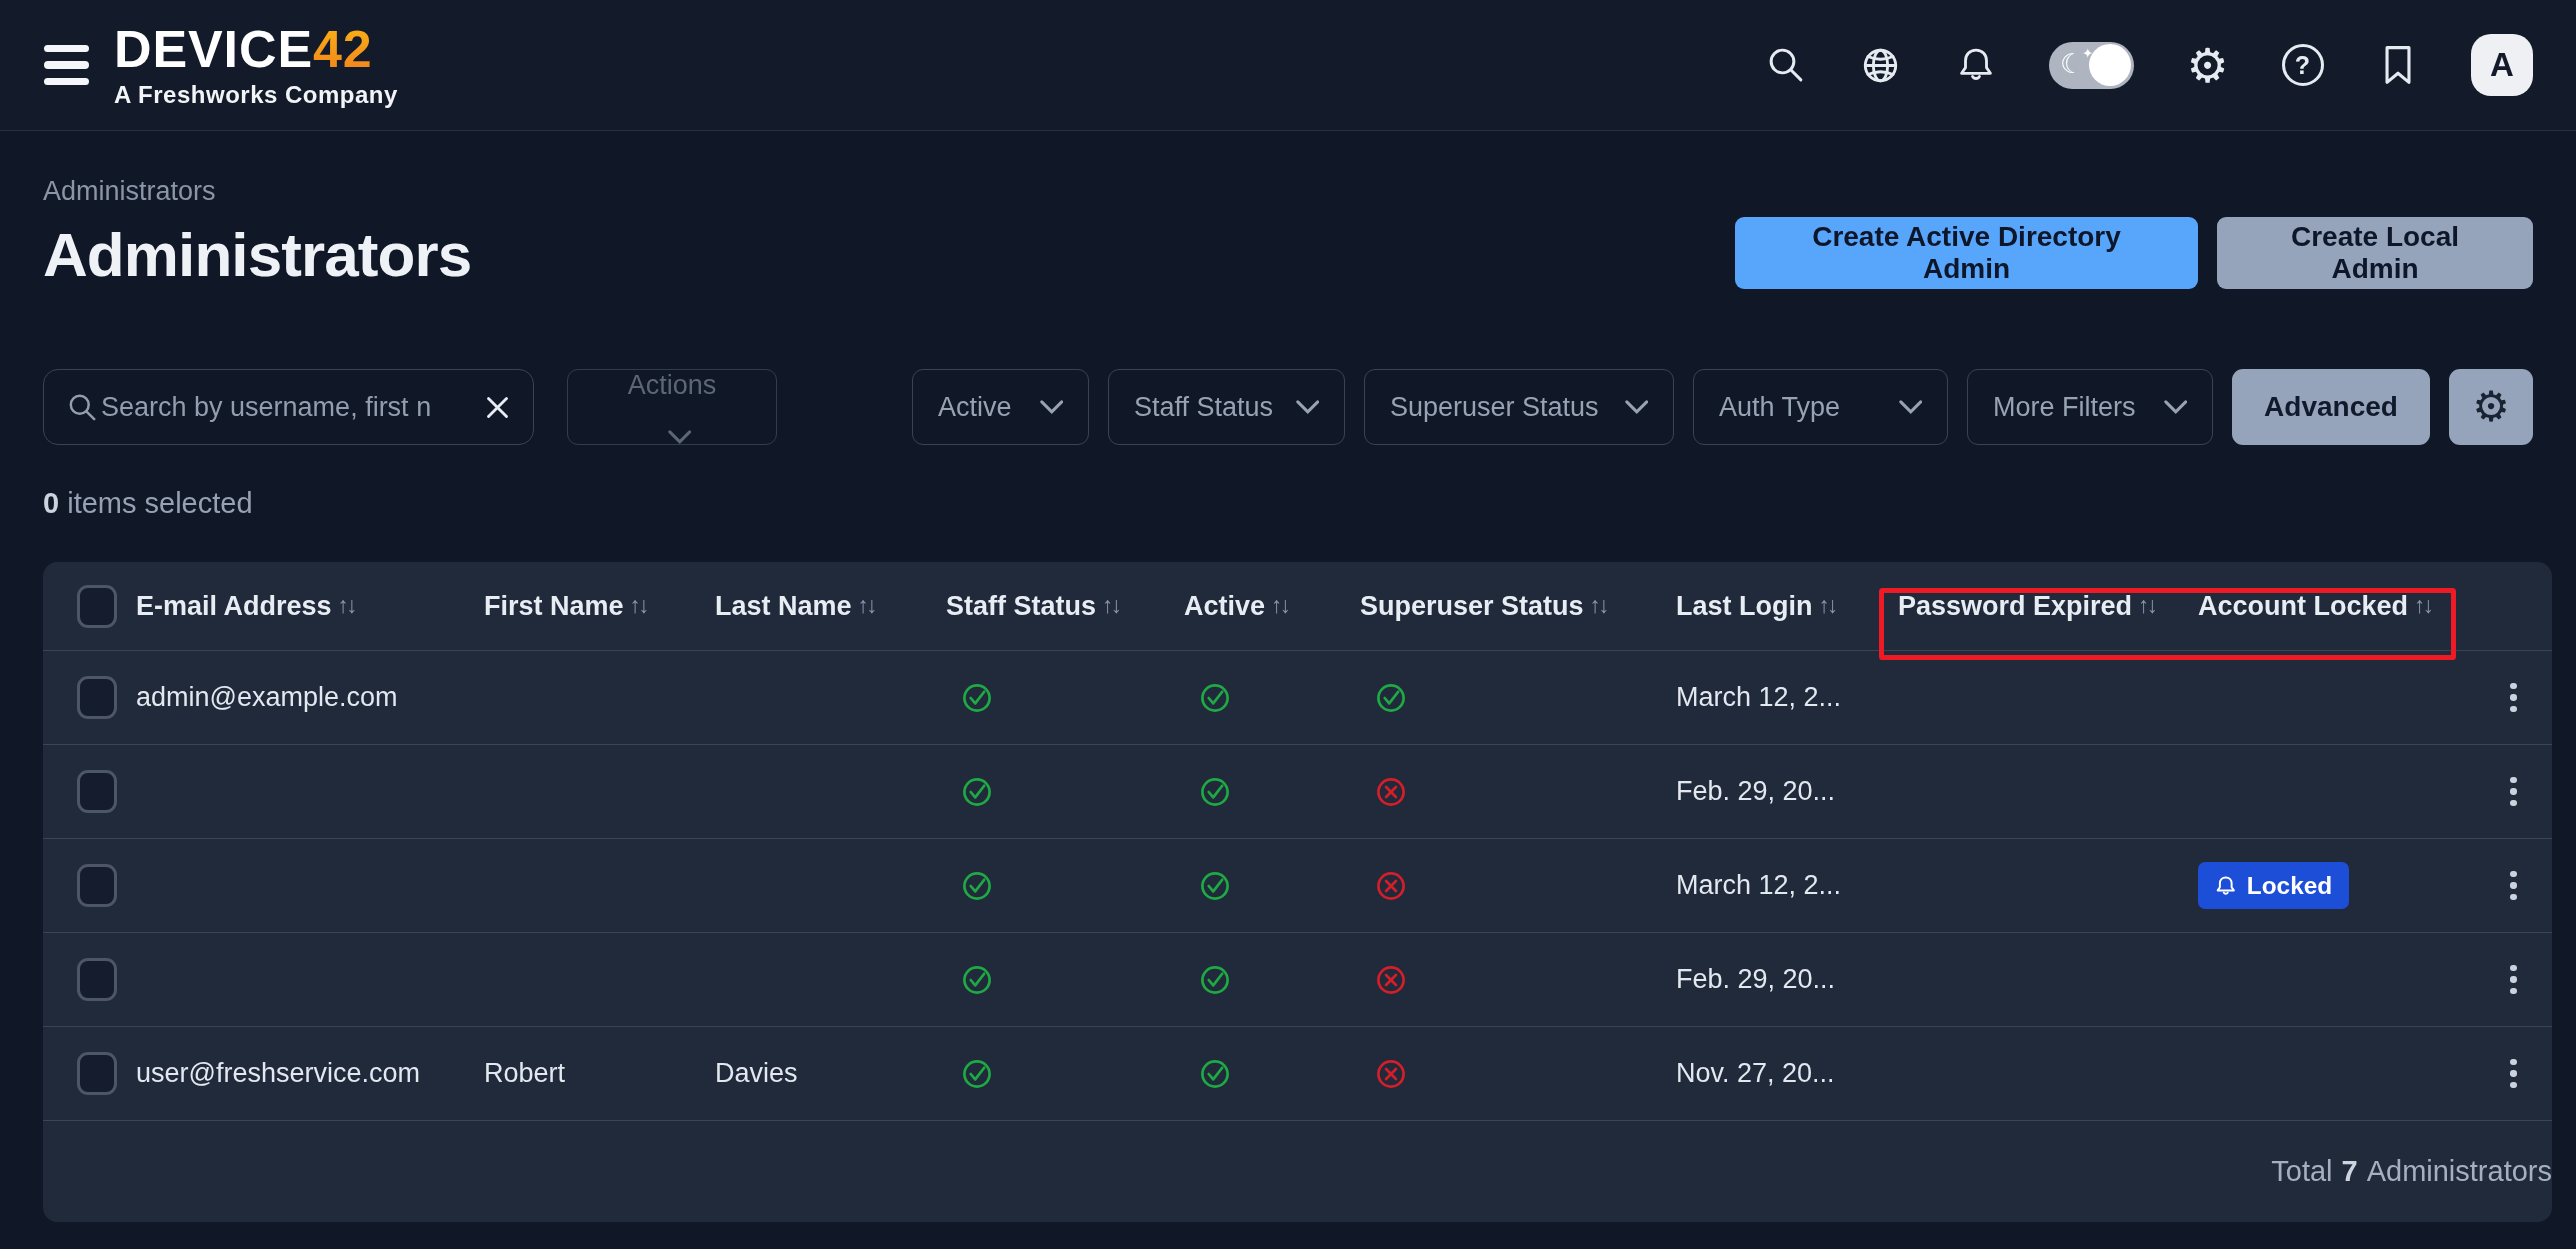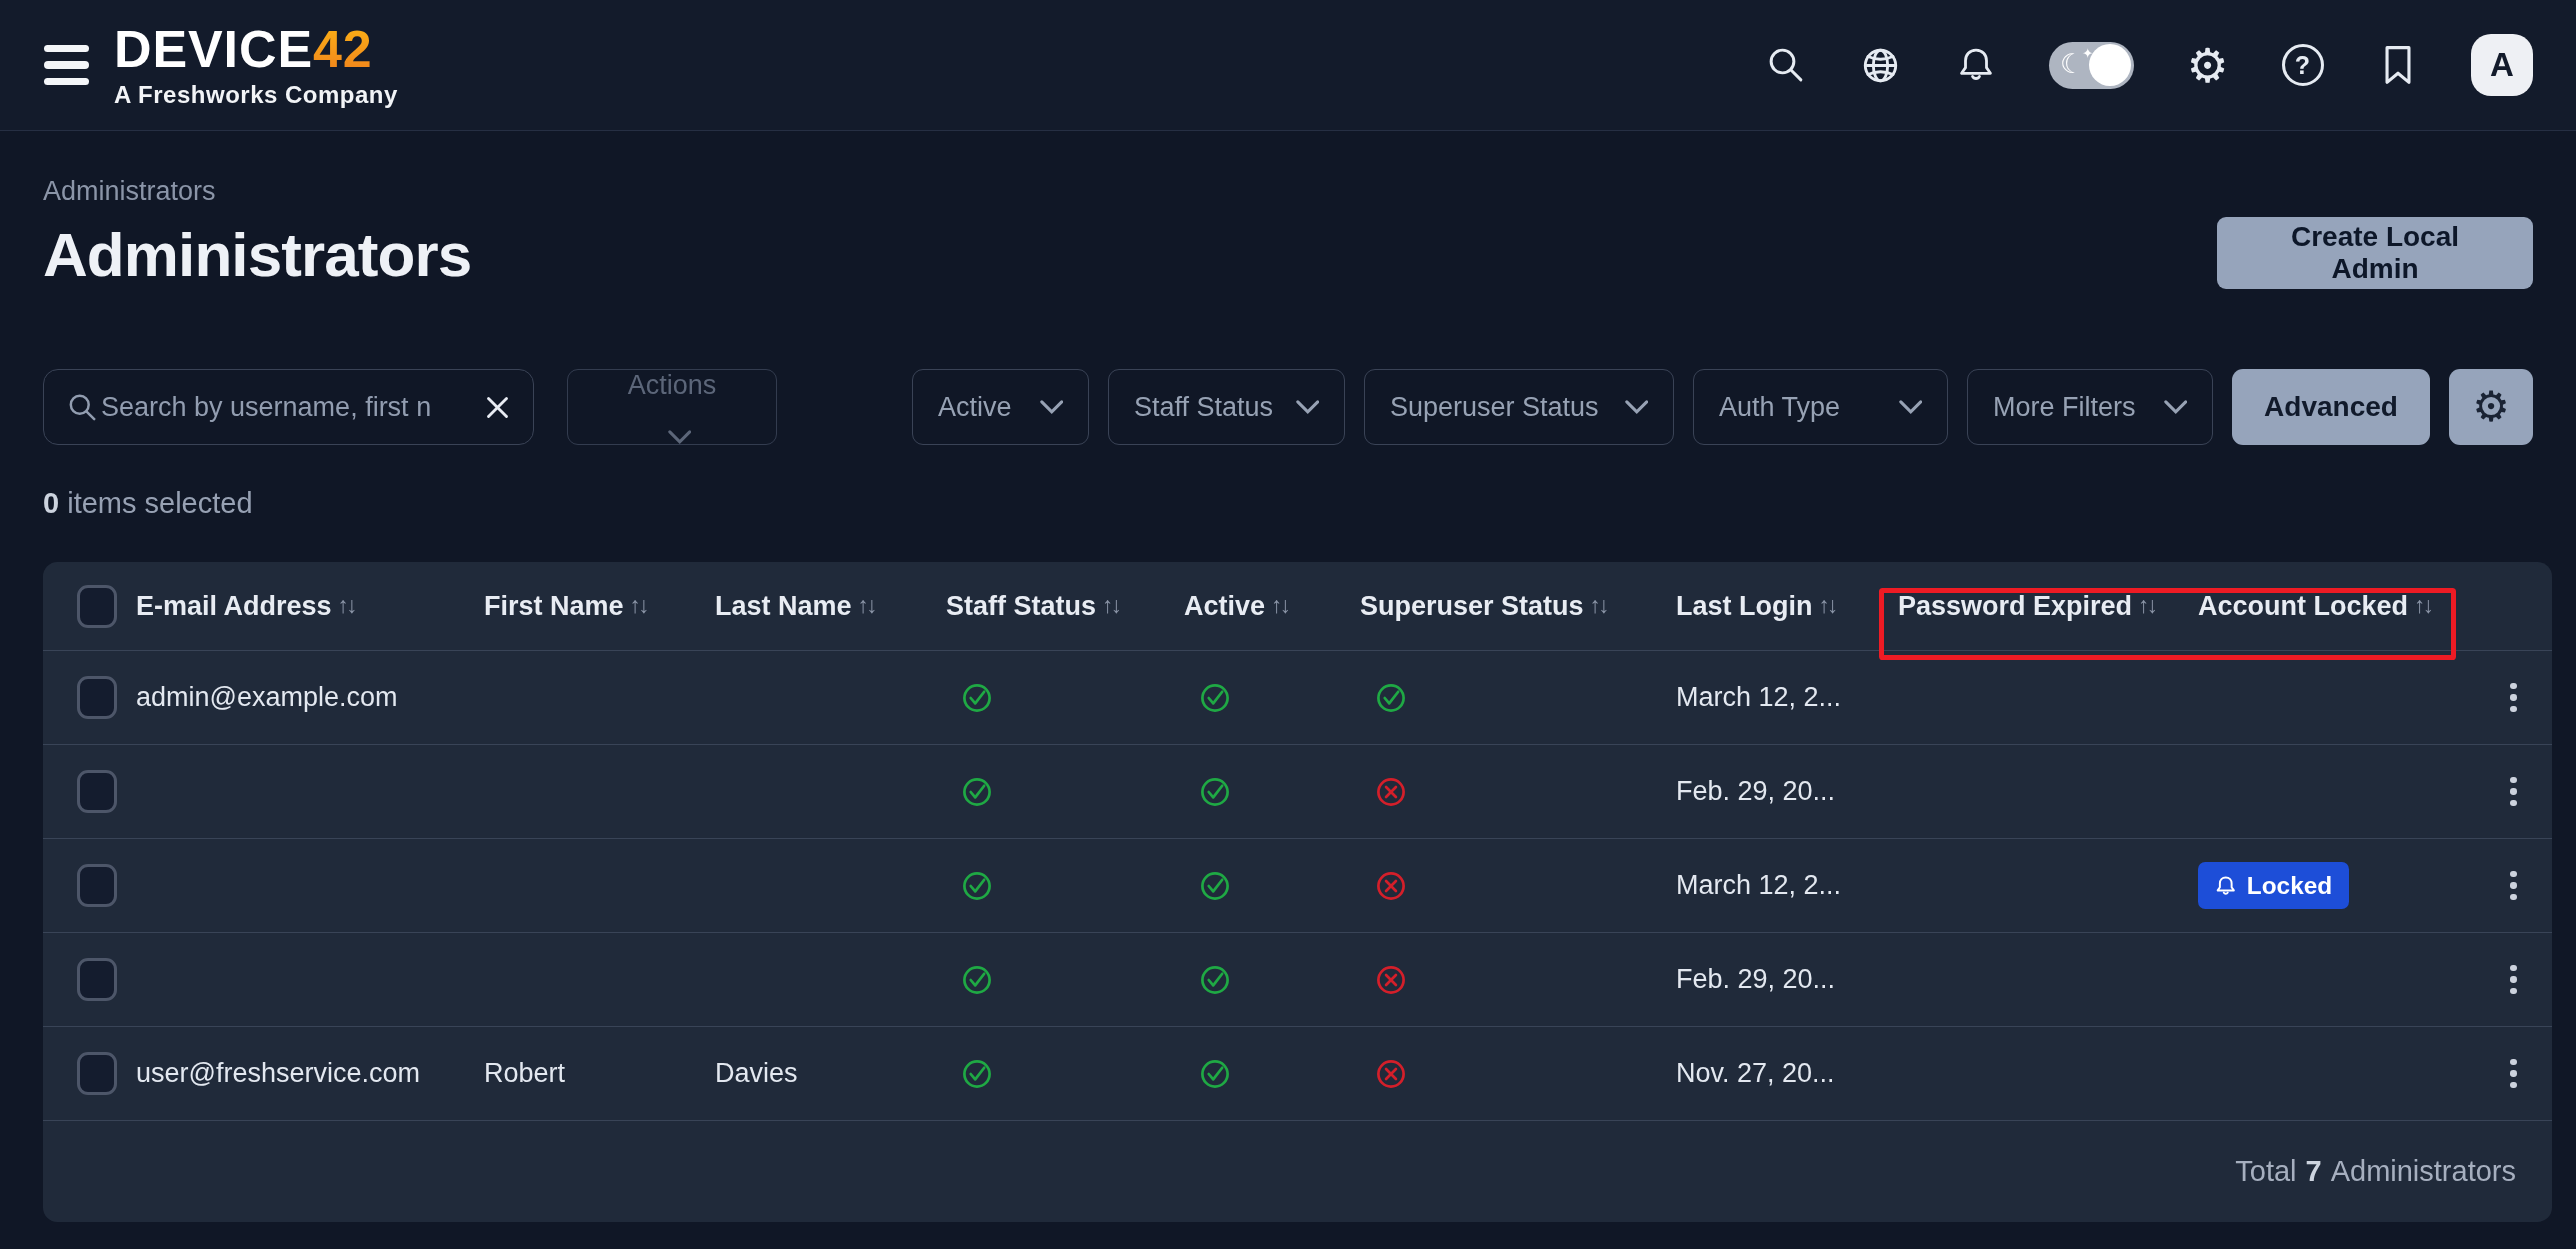--- a/index.html
+++ b/index.html
@@ -65,21 +65,21 @@
   .sort{font-size:22.6px;font-weight:400;color:#8b95a7;letter-spacing:-2.7px;}
   .trow{height:94px;flex:none;border-top:1.8px solid #394457;}
   .td{display:flex;align-items:center;font-size:27px;color:#e3e8f0;white-space:nowrap;overflow:hidden;}
   .cb-cell{justify-content:flex-start;padding-left:34px;}
   .checkbox{width:40px;height:43px;border:3.6px solid #4d5669;border-radius:11px;background:#141c2e;cursor:pointer;}
   .icon-cell{padding-left:12.7px;}
   .kebab-cell{justify-content:center;}
   .kebab{display:flex;flex-direction:column;gap:5.4px;cursor:pointer;padding:7.2px;}
   .kebab i{width:6.3px;height:6.3px;border-radius:50%;background:#ccd2dd;}
   .locked-badge{display:flex;align-items:center;gap:9px;background:#1d4ed8;border-radius:7.2px;padding:0 16.3px;height:47px;font-size:24.4px;font-weight:700;color:#ffffff;}
-  .tfoot{margin-top:auto;height:116px;border-top:1.8px solid #394457;display:flex;align-items:center;justify-content:flex-end;padding-right:36px;font-size:29px;color:#a6afbf;gap:9px;}
+  .tfoot{margin-top:auto;height:116px;border-top:1.8px solid #394457;display:flex;align-items:center;justify-content:flex-end;font-size:29px;color:#a6afbf;gap:9px;}
   .tfoot .total-count{font-weight:800;color:#cdd4df;}
   
   .annotation{position:absolute;left:1879px;top:588px;width:577px;height:72px;border:5.4px solid #ee1b24;border-radius:3.6px;z-index:50;pointer-events:none;}
 </style>
 </head>
 <body>
 
 <div id="app">
 
   <div class="topbar">
@@ -132,20 +132,21 @@
       </div>
       <div class="avatar">
           <span>A</span>
         </div>
     </div>
   </div>
 
   <div class="breadcrumb">Administrators</div>
   <div class="page-title">Administrators</div>
   <div class="cta-group">
+    <button class="btn btn-blue">Create Active Directory Admin</button>
     <button class="btn btn-gray">Create Local Admin</button>
   </div>
 
   <div class="toolbar">
     <div class="searchbox">
       <svg width="33" height="33" viewBox="0 0 48 48" fill="none" stroke="#929db0" stroke-width="3.6" stroke-linecap="round">
           <circle cx="20" cy="20" r="13"></circle>
           <line x1="30" y1="30" x2="41" y2="41"></line>
         </svg>
       <input type="text" placeholder="Search by username, first n" style="">

